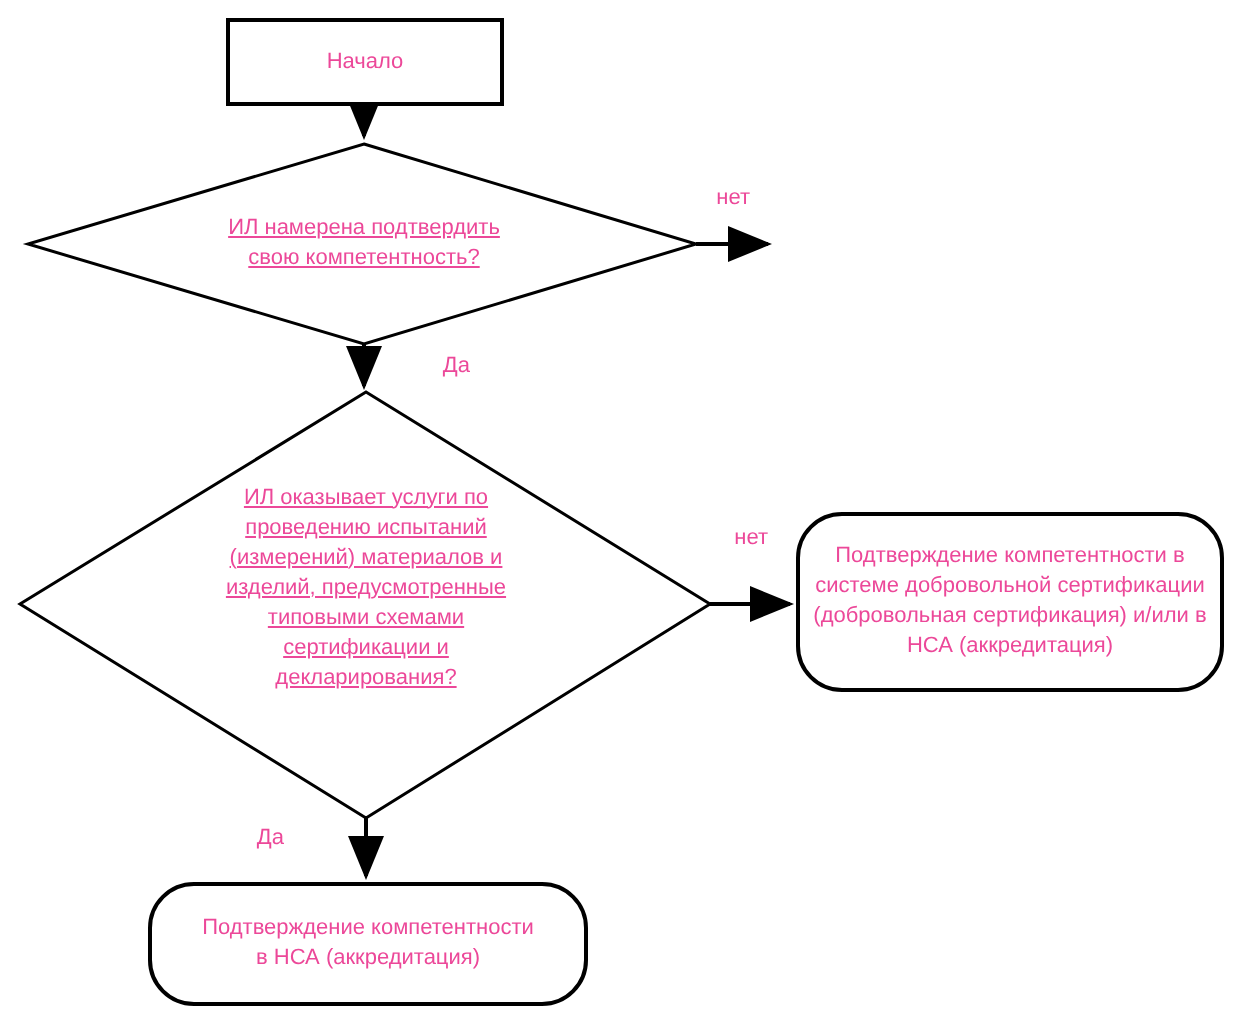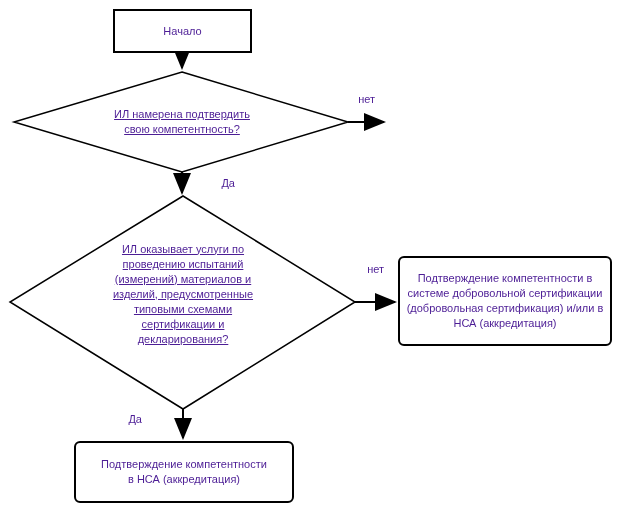--- a/index.html
+++ b/index.html
@@ -6,21 +6,21 @@
     margin: 0;
     padding: 0;
     background: #ffffff;
   }
   .canvas {
     position: relative;
     width: 620px;
     height: 506px;
     background: #ffffff;
     font-family: "Liberation Sans", "DejaVu Sans", sans-serif;
-    color: #4c1d95;
+    color: #ec4899;
     overflow: hidden;
   }
   .layer {
     position: absolute;
     left: 0; top: 0;
   }
   .node {
     position: absolute;
     box-sizing: border-box;
     display: flex;
@@ -30,21 +30,21 @@
     text-align: center;
     font-size: 11px;
     line-height: 15px;
     background: #ffffff;
   }
   .rect {
     border: 2px solid #000000;
   }
   .rounded {
     border: 2px solid #000000;
-    border-radius: 6px;
+    border-radius: 23px;
   }
   .dtext {
     position: absolute;
     display: flex;
     flex-direction: column;
     justify-content: center;
     align-items: center;
     text-align: center;
     font-size: 11px;
     line-height: 15px;

